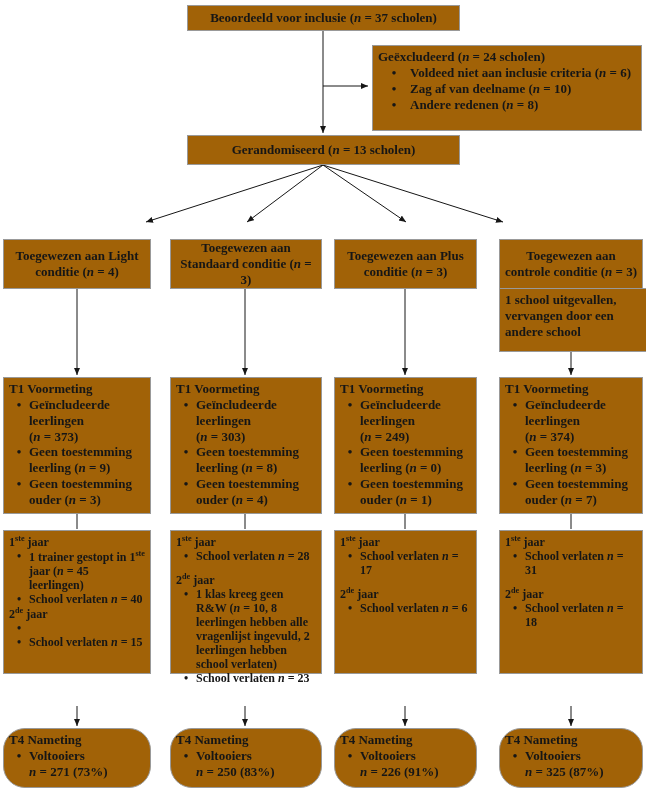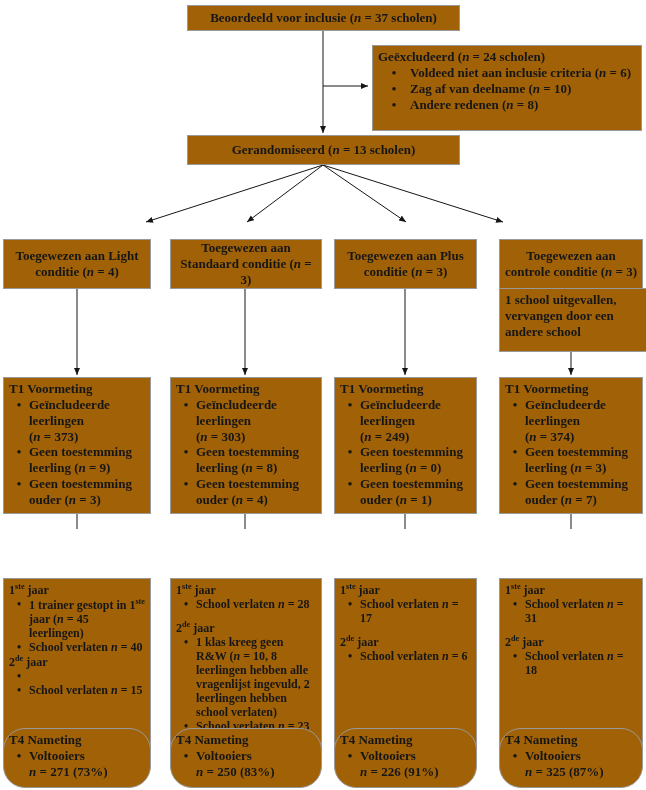--- a/index.html
+++ b/index.html
@@ -24,21 +24,21 @@
   .ys { margin-top:9px; }
   .ys.tight { margin-top:0; }
   
   .c1 { left:3px;   width:148px; }
   .c2 { left:170px; width:152px; }
   .c3 { left:334px; width:143px; }
   .c4 { left:499px; width:144px; }
   
   .r-alloc { top:239px; height:50px; }
   .r-t1    { top:377px; height:137px; }
-  .r-jaar  { top:530px; height:184px;margin-top:48px; }
+  .r-jaar  { top:530px; height:144px; }
   .r-t4    { top:728px; height:60px;border-radius:22px; }
   .assessed   { left:187px; top:5px;   width:273px; height:26px; }
   .randomized { left:187px; top:135px; width:273px; height:30px; }
   .excl       { left:372px; top:45px;  width:270px; height:86px; }
   .dropout    { left:499px; top:288px; width:148px; height:64px; }
   sup { font-size:0.68em; }
 </style>
 </head>
 <body>
 

